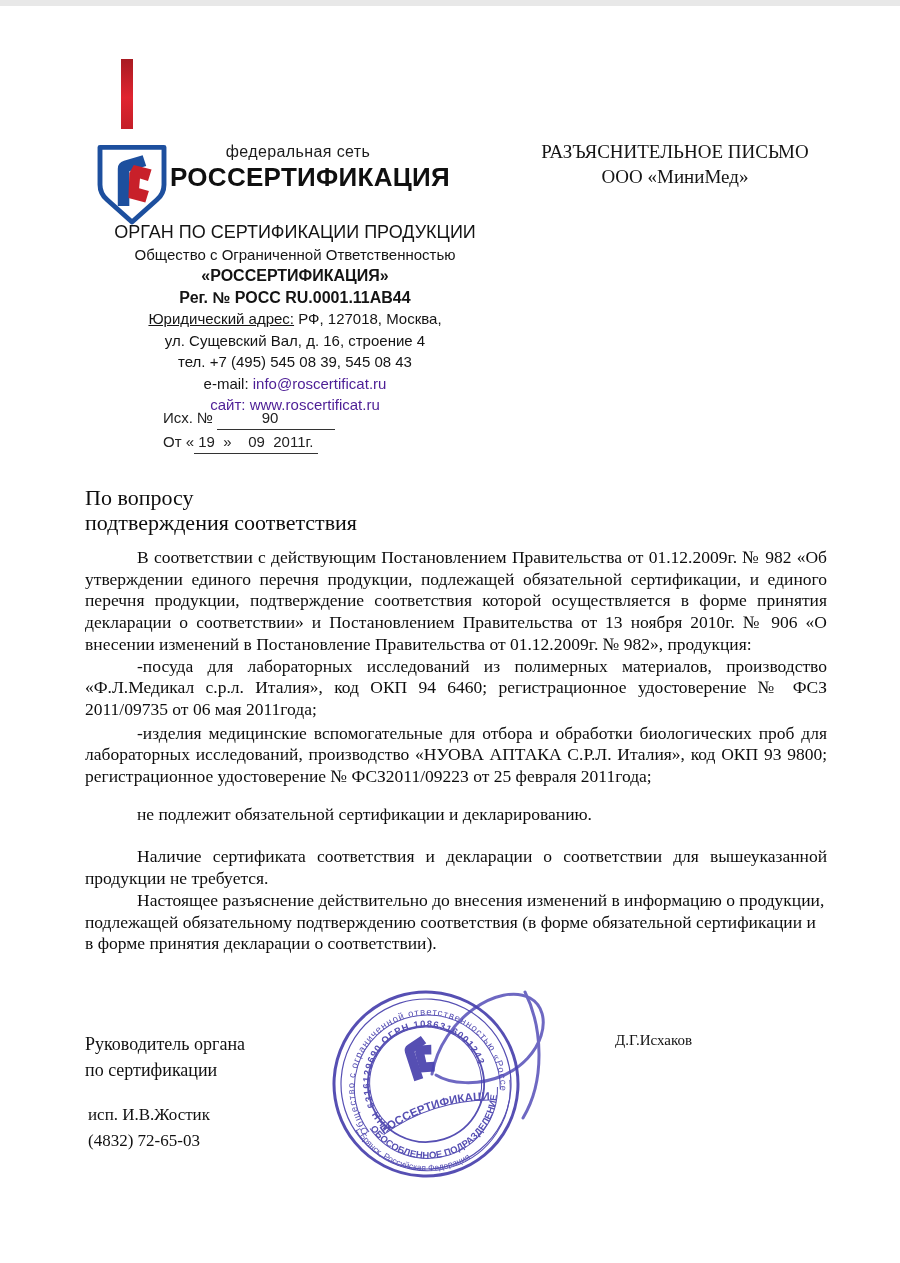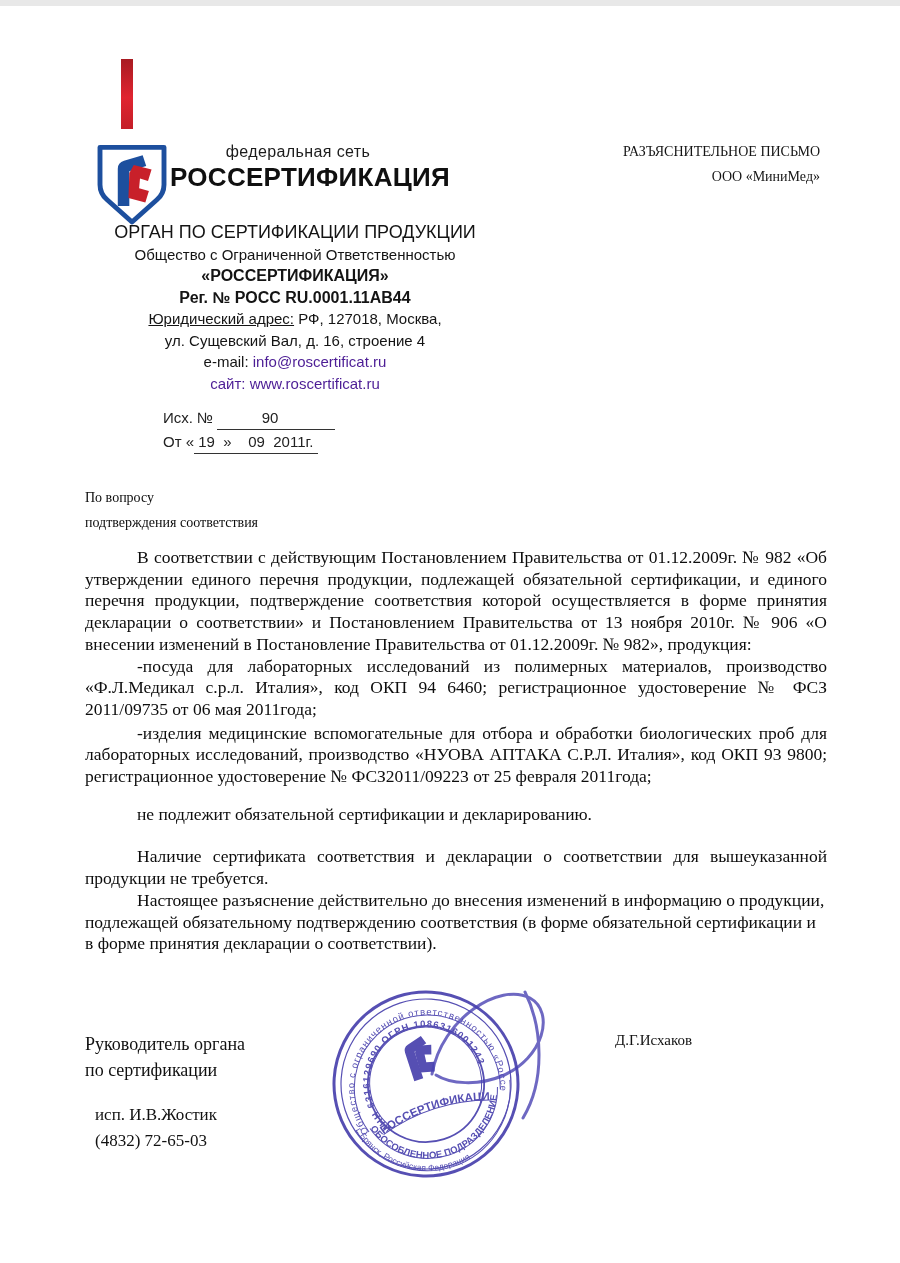--- a/index.html
+++ b/index.html
@@ -11,50 +11,50 @@
   
   .redbar{position:absolute; left:121px; top:53px; width:12px; height:70px;
     background:linear-gradient(180deg,#a81b22,#e02430 55%,#c41f28);}
   
   .shield{position:absolute; left:92px; top:131px; width:80px; height:90px;}
   .brandblock{position:absolute; left:170px; top:137px; width:256px; text-align:center;
     font-family:"Liberation Sans", sans-serif;}
   .fednet{font-size:16px; color:#1c1c1c; letter-spacing:.4px;}
   .brand{font-size:26px; font-weight:bold; color:#101010; letter-spacing:.3px; margin-top:1px;}
   
-  .dochdr{position:absolute; left:530px; top:133px; width:290px; text-align:right;
-    font-size:14px; line-height:25px; color:#151515;}
+  .dochdr{position:absolute; left:530px; top:133px; width:290px; text-align:center;
+    font-size:19px; line-height:25px; color:#151515;}
   
   .orgblock{position:absolute; left:55px; top:216px; width:480px; text-align:center;
     font-family:"Liberation Sans", sans-serif; color:#141414;}
   .orgblock div{line-height:21.5px;}
   .org-title{font-size:18px; font-weight:normal;}
   .org-line{font-size:15px;}
   .org-bold{font-size:16px; font-weight:bold;}
   .ulabel{text-decoration:underline;}
   .blue{color:#4c1d95;}
   
   .outgoing{position:absolute; left:163px; top:400px; font-family:"Liberation Sans", sans-serif;
     font-size:15px; line-height:23px; color:#222;}
   .fill{display:inline-block; border-bottom:1.5px solid #333; white-space:pre; text-align:center;}
   .fill-no{min-width:118px;}
   
   .bodytext{position:absolute; left:85px; top:479px; width:742px;
     font-size:17.5px; line-height:21.7px; color:#0d0d0d;}
   .bodytext p{margin:0; text-align:justify; text-indent:52px;}
   .subject{margin:0 0 12px 0 !important; text-indent:0 !important; text-align:right;
-    font-size:14px; line-height:25px;}
+    font-size:22px; line-height:25px;}
   .p-gap-sm{margin-top:2px !important;}
   .p-gap-md{margin-top:16px !important;}
   .p-gap-lg{margin-top:21px !important;}
   .p-left{text-align:left !important;}
   
   .role{position:absolute; left:85px; top:1025px; font-size:18px; line-height:26px;}
   .signer{position:absolute; left:615px; top:1026px; font-size:15px;}
-  .executor{position:absolute; left:95px; top:1096px; font-size:17px; line-height:26px;}
+  .executor{position:absolute; left:88px; top:1096px; font-size:17px; line-height:26px;}
   .stamp{position:absolute; left:276px; top:978px; width:300px; height:210px; opacity:.9;}
   .flourish{position:absolute; left:420px; top:972px; width:165px; height:160px; opacity:.8;}
   .stamp text{font-family:"Liberation Sans", sans-serif;}
 </style>
 </head>
 <body>
 
 <div class="page">
 
   <div class="redbar"></div>
@@ -77,20 +77,21 @@
     <div>ООО «МиниМед»</div>
   </div>
 
   <div class="orgblock">
     <div class="org-title">ОРГАН ПО СЕРТИФИКАЦИИ ПРОДУКЦИИ</div>
     <div class="org-line">Общество с Ограниченной Ответственностью</div>
     <div class="org-bold">«РОССЕРТИФИКАЦИЯ»</div>
     <div class="org-bold">Рег. № РОСС RU.0001.11АВ44</div>
     <div class="org-line"><span class="ulabel">Юридический адрес:</span><span> РФ, 127018, Москва,</span></div>
     <div class="org-line">ул. Сущевский Вал, д. 16, строение 4</div>
+    <div class="org-line">тел. +7 (495) 545 08 39, 545 08 43</div>
     <div class="org-line"><span>e-mail: </span><span class="blue">info@roscertificat.ru</span></div>
     <div class="org-line"><span class="blue">сайт:  </span><span class="blue">www.roscertificat.ru</span></div>
   </div>
 
   <div class="outgoing">
     <div><span>Исх. № </span><span class="fill fill-no">   90      </span></div>
     <div><span>От  «</span><span class="fill"> 19  »    09  2011г. </span></div>
   </div>
 
   <div class="bodytext">

